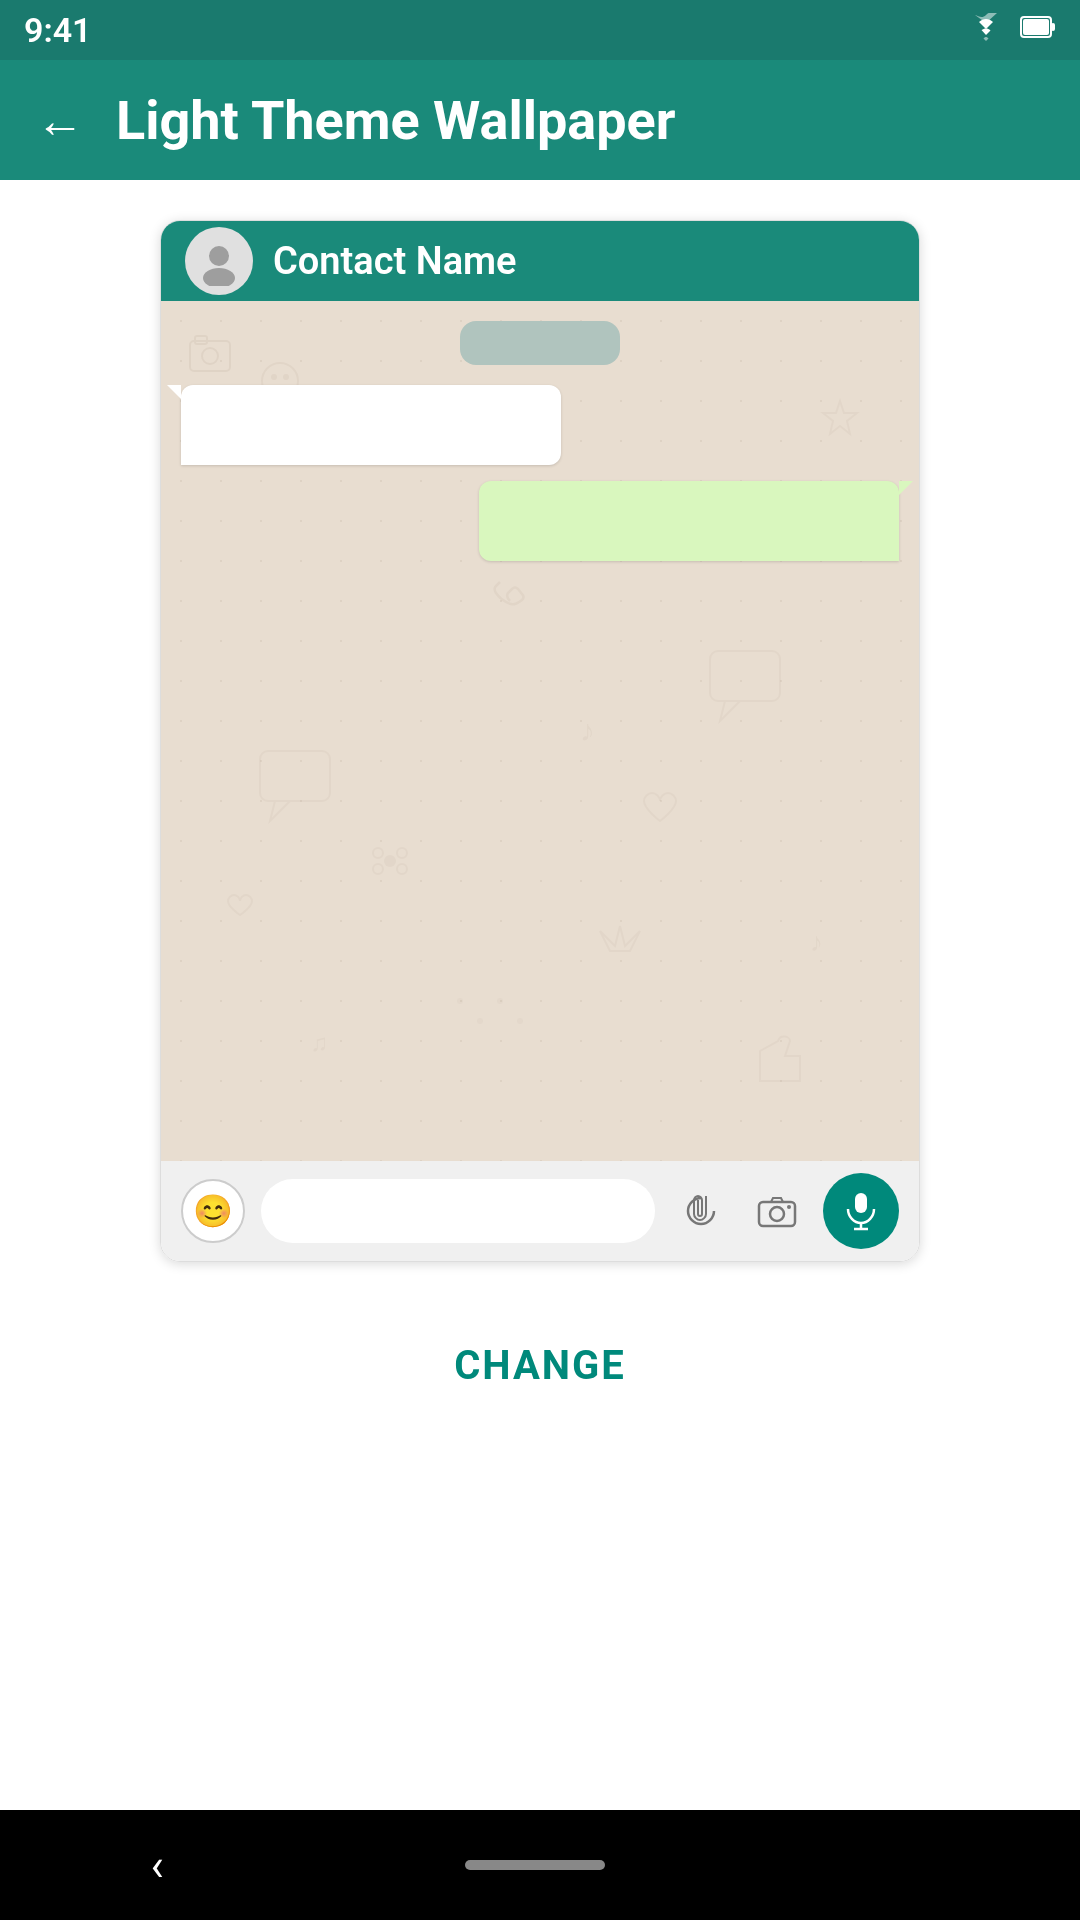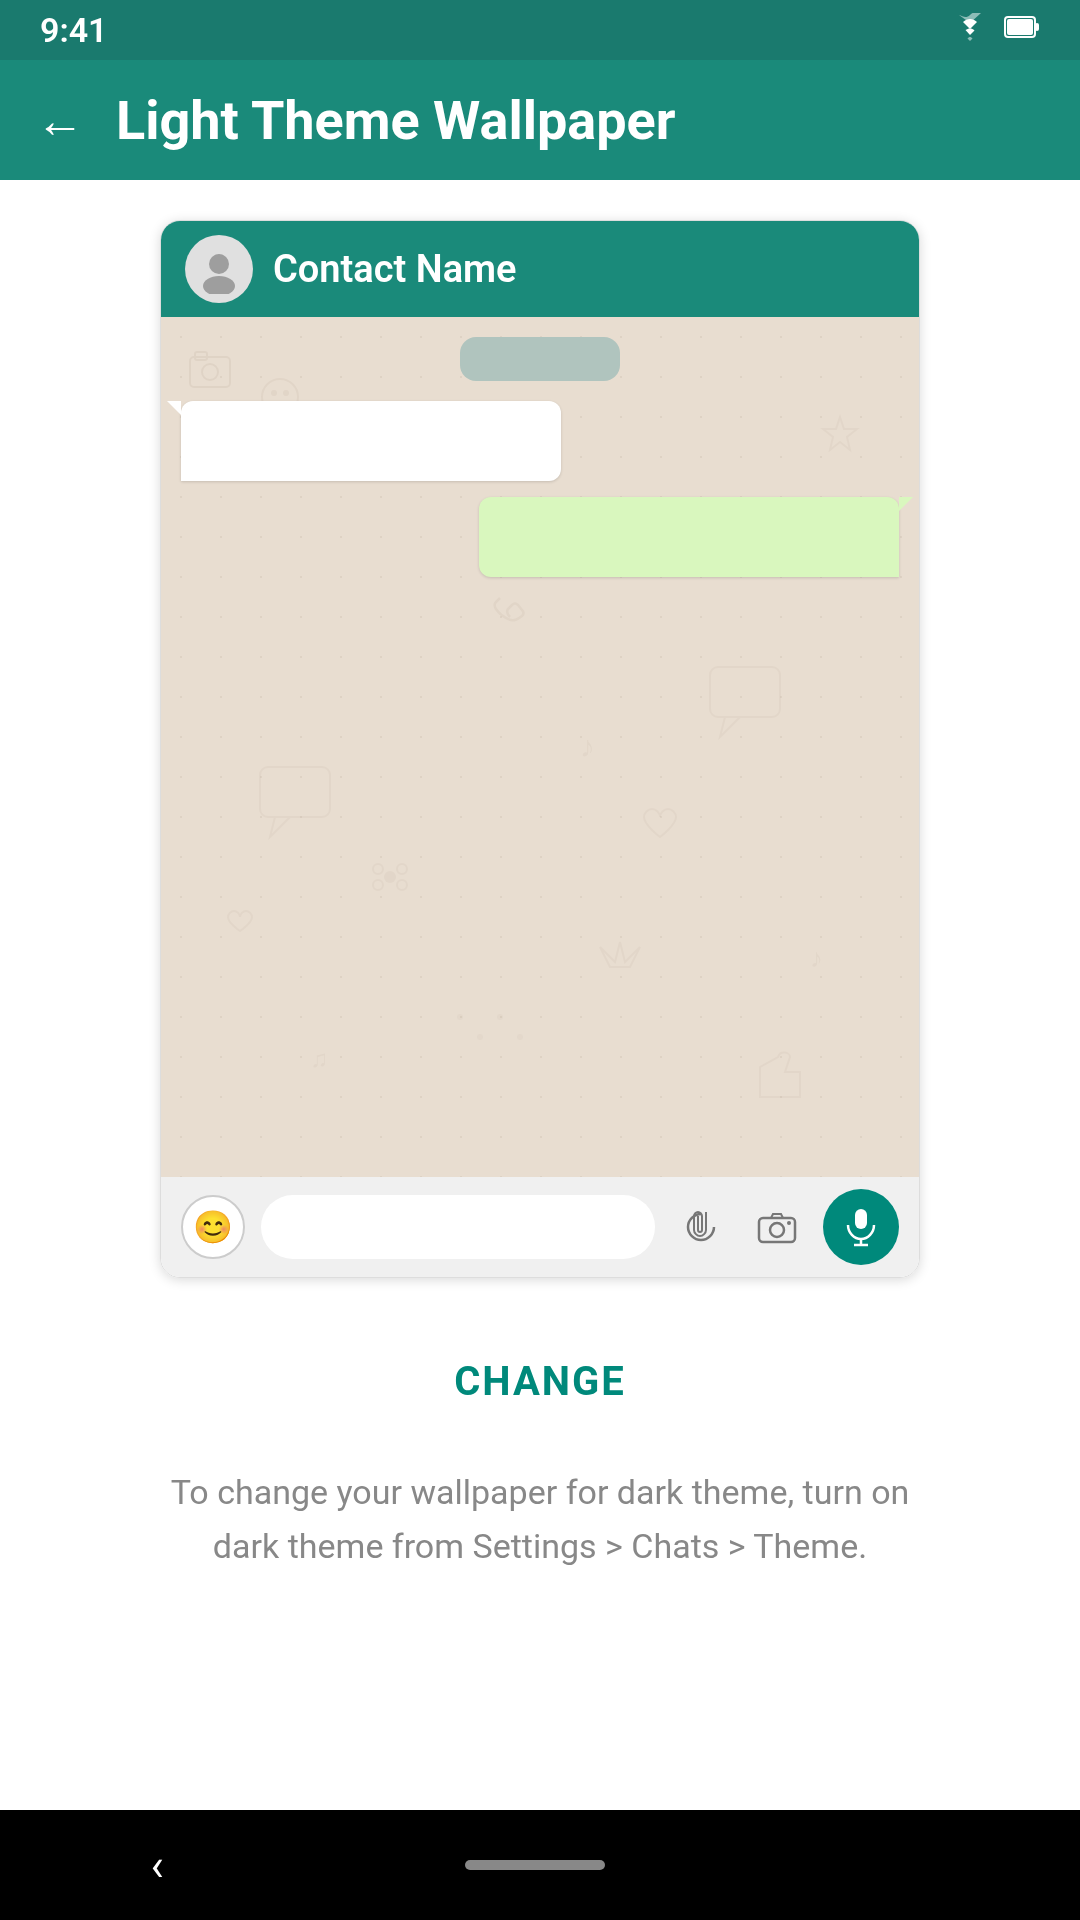--- a/index.html
+++ b/index.html
@@ -13,21 +13,21 @@
       overflow-x: hidden;
     }
 
     
     .status-bar {
       background: #1a7a6e;
       height: 60px;
       display: flex;
       align-items: center;
       justify-content: space-between;
-      padding: 0 40px;
+      padding: 0 24px;
     }
     .status-time {
       color: #ffffff;
       font-size: 34px;
       font-weight: 600;
     }
     .status-icons {
       display: flex;
       align-items: center;
       gap: 16px;
@@ -72,21 +72,21 @@
       border-radius: 20px;
       overflow: hidden;
       border: 1px solid #ddd;
       box-shadow: 0 2px 12px rgba(0,0,0,0.15);
       margin-bottom: 60px;
     }
 
     
     .chat-header {
       background: #1a8a7a;
-      height: 96px;
+      height: 80px;
       display: flex;
       align-items: center;
       padding: 0 24px;
       gap: 20px;
     }
     .contact-avatar {
       width: 68px;
       height: 68px;
       border-radius: 50%;
       background: #e0e0e0;
@@ -460,21 +460,20 @@
           <path d="M4 18C4 25.7 10 32 17 32C24 32 30 25.7 30 18" stroke="white" stroke-width="2.5" fill="none"></path>
           <line x1="17" y1="32" x2="17" y2="38" stroke="white" stroke-width="2.5"></line>
           <line x1="10" y1="38" x2="24" y2="38" stroke="white" stroke-width="2.5"></line>
         </svg>
       </div>
     </div>
   </div>
 
   <div class="change-btn">CHANGE</div>
 
-  <p class="info-text">To change your wallpaper for dark theme, turn on dark theme from Settings &gt; Chats &gt; Theme.</p>
 
 </div>
 
 <div class="bottom-nav">
   <span class="nav-back">‹</span>
   <div class="nav-home-pill"></div>
   <span class="nav-recent">□</span>
 </div>
 
 </body></html>

